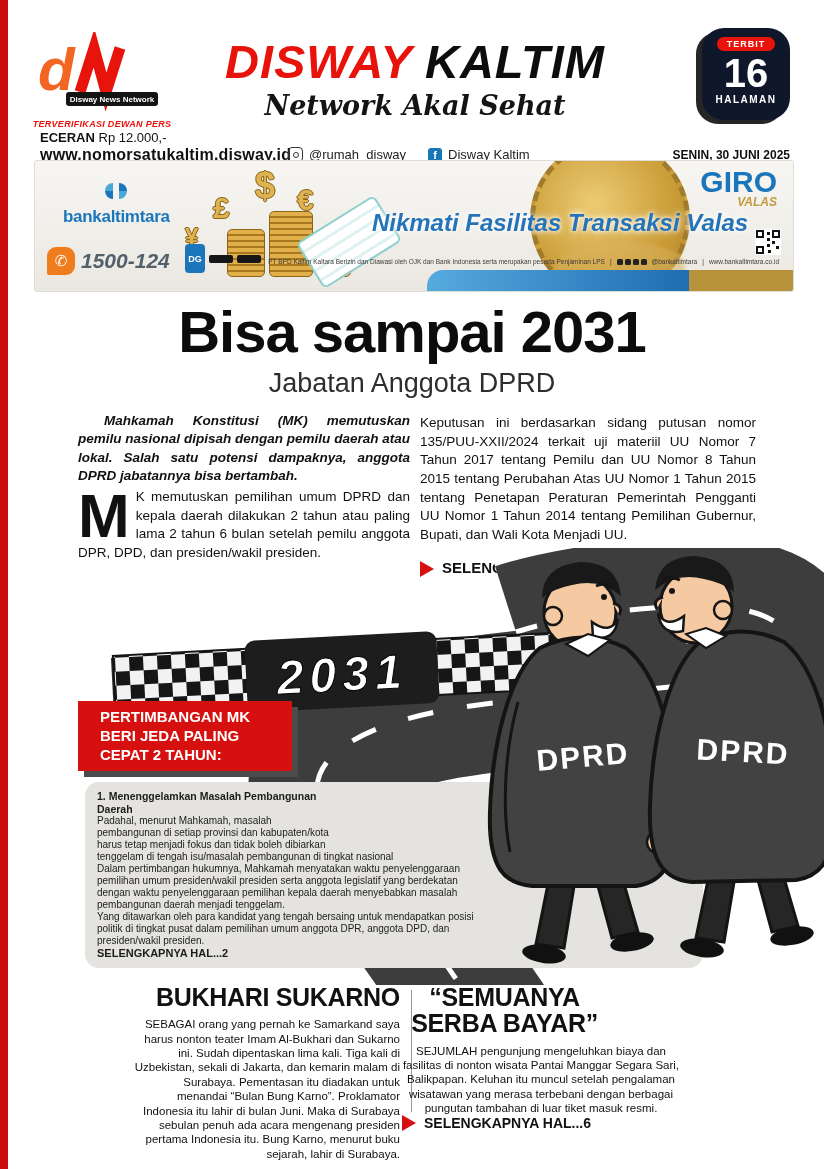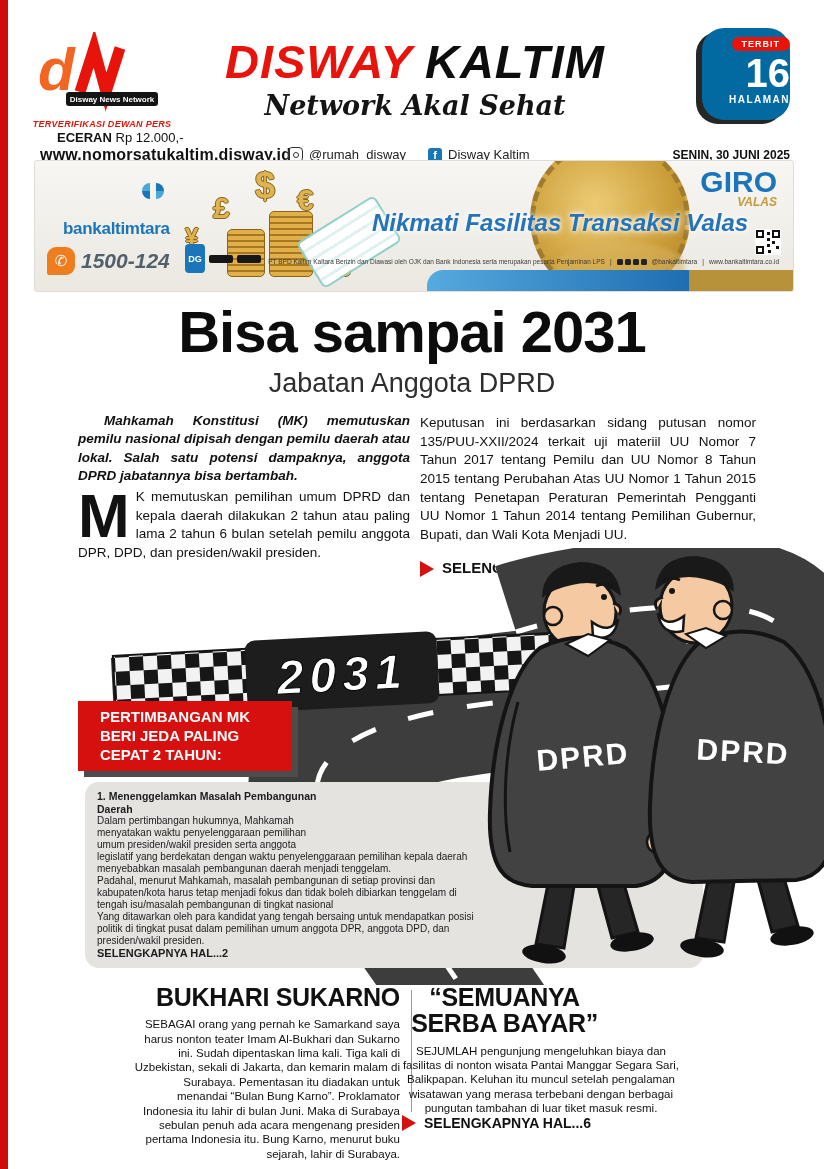--- a/index.html
+++ b/index.html
@@ -7,45 +7,45 @@
         font-family:"Liberation Sans",sans-serif;color:#111;}
 
   
   .left-strip{position:absolute;left:0;top:0;width:8px;height:100%;background:#cc0d0c;}
 
   
   .logo-svg{position:absolute;left:36px;top:32px;}
   .verified{position:absolute;left:28px;top:119px;width:148px;text-align:center;
             font-size:9px;font-style:italic;font-weight:bold;color:#e8140c;letter-spacing:.3px;}
   .eceran{position:absolute;left:40px;top:130px;font-size:13px;}
-  .eceran b{font-weight:bold;margin-left:17px;}
+  .eceran b{font-weight:bold;}
   .website{position:absolute;left:40px;top:146px;font-size:16px;font-weight:bold;letter-spacing:.2px;}
   .mast-title{position:absolute;left:180px;top:34px;width:470px;text-align:center;
               font-size:47px;font-style:italic;font-weight:bold;letter-spacing:1px;white-space:nowrap;}
   .mast-title .red{color:#e8140c;}
   .mast-title .blk{color:#0d0d0d;margin-left:12px;}
   .tagline{position:absolute;left:180px;top:90px;width:470px;text-align:center;
            font-family:"DejaVu Serif",serif;font-style:italic;font-weight:bold;font-size:27px;color:#141414;}
-  .badge{position:absolute;left:702px;top:28px;width:88px;height:92px;background:#0369a1;
-         border-radius:22px;box-shadow:-6px 4px 0 #262626;display:flex;flex-direction:column;align-items:flex-end;}
+  .badge{position:absolute;left:702px;top:28px;width:88px;height:92px;background:#0f172a;
+         border-radius:22px;box-shadow:-6px 4px 0 #262626;display:flex;flex-direction:column;align-items:center;}
   .badge-top{background:#e8140c;color:#fff;font-size:9px;font-weight:bold;padding:2px 10px;
              border-radius:9px;margin-top:9px;letter-spacing:1px;}
   .badge-num{color:#fff;font-size:40px;font-weight:bold;line-height:1;margin-top:2px;}
   .badge-bot{color:#fff;font-size:10px;font-weight:bold;letter-spacing:1.5px;margin-top:1px;}
   .social{position:absolute;display:flex;align-items:center;gap:6px;font-size:13px;color:#222;}
   .ig-ic{width:13px;height:13px;border:1.6px solid #333;border-radius:4px;position:relative;}
   .ig-ic::after{content:"";position:absolute;left:3.5px;top:3.5px;width:4px;height:4px;border:1.4px solid #333;border-radius:50%;}
   .fb-ic{width:14px;height:14px;background:#1877b5;border-radius:3px;color:#fff;font-size:11px;
          font-weight:bold;display:flex;align-items:center;justify-content:center;}
   .date{position:absolute;left:620px;top:148px;width:170px;text-align:right;font-size:12px;font-weight:bold;}
 
   
   .ad{position:absolute;left:34px;top:160px;width:758px;height:130px;overflow:hidden;
       background:linear-gradient(180deg,#f7f6f3,#ebe8e1);border:1px solid #e0ddd6;border-radius:3px;}
-  .bank-logo{position:absolute;left:28px;top:16px;display:flex;flex-direction:column;align-items:flex-end;gap:14px;}
+  .bank-logo{position:absolute;left:28px;top:16px;display:flex;flex-direction:column;align-items:center;gap:2px;}
   .bank-name{font-size:17px;font-weight:bold;color:#1b75bb;letter-spacing:-.3px;}
   .giro{position:absolute;right:16px;top:6px;text-align:right;}
   .giro-main{font-size:30px;font-weight:bold;color:#1b75bb;line-height:1;}
   .giro-sub{font-size:12px;font-weight:bold;font-style:italic;color:#c49a3f;margin-top:-2px;}
   .nikmati{position:absolute;left:310px;top:48px;width:430px;text-align:center;font-size:24px;
            font-weight:bold;font-style:italic;color:#2573b8;text-shadow:0 0 8px #fff,0 0 4px #fff;}
   .coin-big{position:absolute;left:495px;top:-22px;width:150px;height:150px;border-radius:50%;
             background:radial-gradient(circle at 40% 40%,#ecc96e,#c9992f 60%,#a5791f);
             border:5px dashed #9a7420;opacity:.95;}
   .coin-fade{position:absolute;left:520px;top:80px;width:130px;height:52px;border-radius:50%;
@@ -259,22 +259,22 @@
       <rect x="54" y="96" width="452" height="56" fill="url(#chk)" stroke="#141414" stroke-width="2"></rect>
       <rect x="186" y="88" width="192" height="72" rx="10" fill="#1d1d1d"></rect>
       <text x="282" y="143" text-anchor="middle" font-family="Liberation Sans,sans-serif" font-size="48" font-weight="bold" font-style="italic" fill="#ffffff" stroke="#000000" stroke-width="1" letter-spacing="6">2031</text>
     </g>
   </svg>
 
   <div class="mk-box">
     <div class="mk-text">
       <div class="mk-float"></div>
       <p class="mk-head">1. Menenggelamkan Masalah Pembangunan Daerah</p>
+      <p>Padahal, menurut Mahkamah, masalah pembangunan di setiap provinsi dan kabupaten/kota harus tetap menjadi fokus dan tidak boleh dibiarkan tenggelam di tengah isu/masalah pembangunan di tingkat nasional</p>
       <p>Dalam pertimbangan hukumnya, Mahkamah menyatakan waktu penyelenggaraan pemilihan umum presiden/wakil presiden serta anggota legislatif yang berdekatan dengan waktu penyelenggaraan pemilihan kepala daerah menyebabkan masalah pembangunan daerah menjadi tenggelam.</p>
-      <p>Padahal, menurut Mahkamah, masalah pembangunan di setiap provinsi dan kabupaten/kota harus tetap menjadi fokus dan tidak boleh dibiarkan tenggelam di tengah isu/masalah pembangunan di tingkat nasional</p>
       <p>Yang ditawarkan oleh para kandidat yang tengah bersaing untuk mendapatkan posisi politik di tingkat pusat dalam pemilihan umum anggota DPR, anggota DPD, dan presiden/wakil presiden.</p>
       <p class="mk-more">SELENGKAPNYA HAL...2</p>
     </div>
   </div>
 
   <div class="mk-label">PERTIMBANGAN MK BERI JEDA PALING CEPAT 2 TAHUN:</div>
 
   <svg class="fig-svg" width="394" height="432" viewBox="0 0 394 432">
 
     <g>

